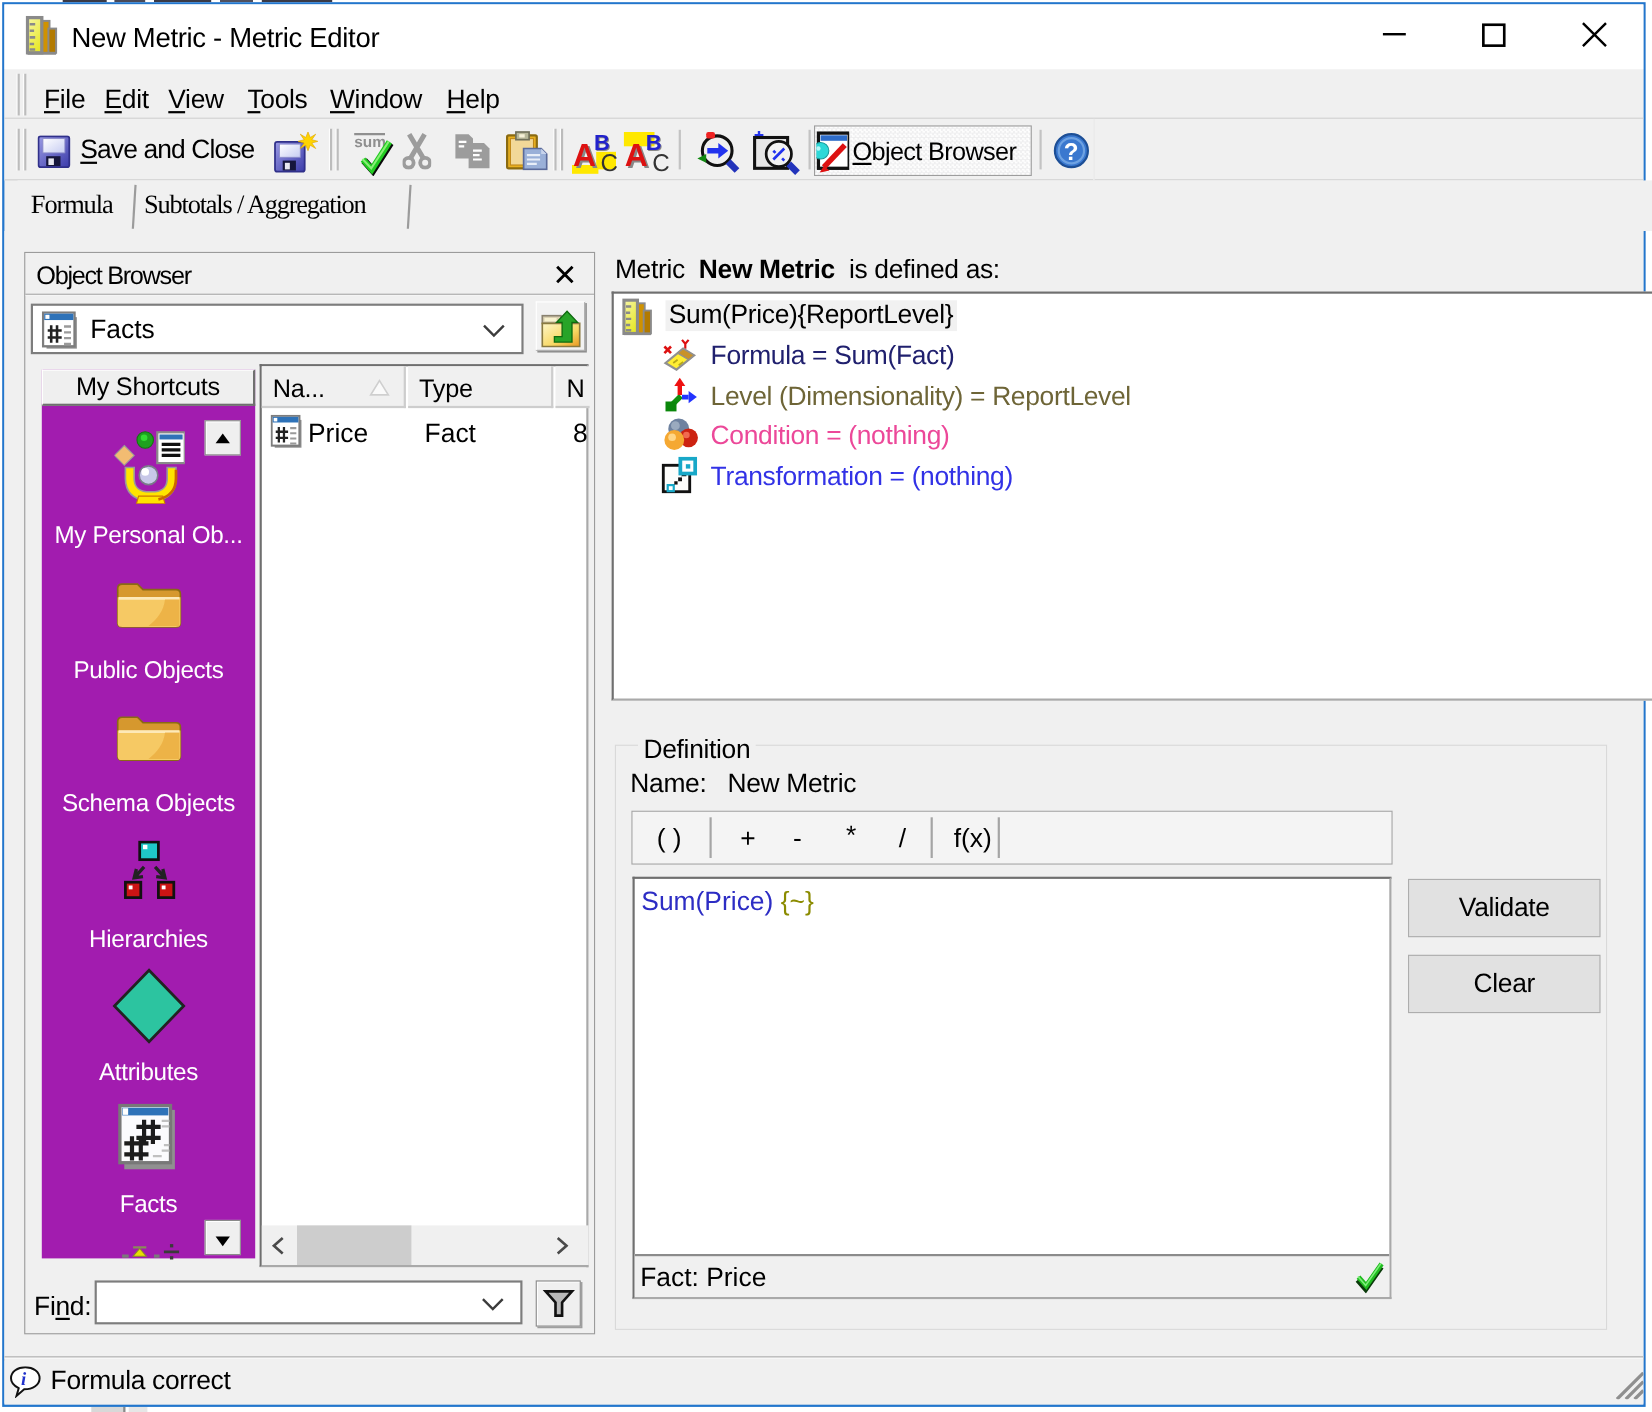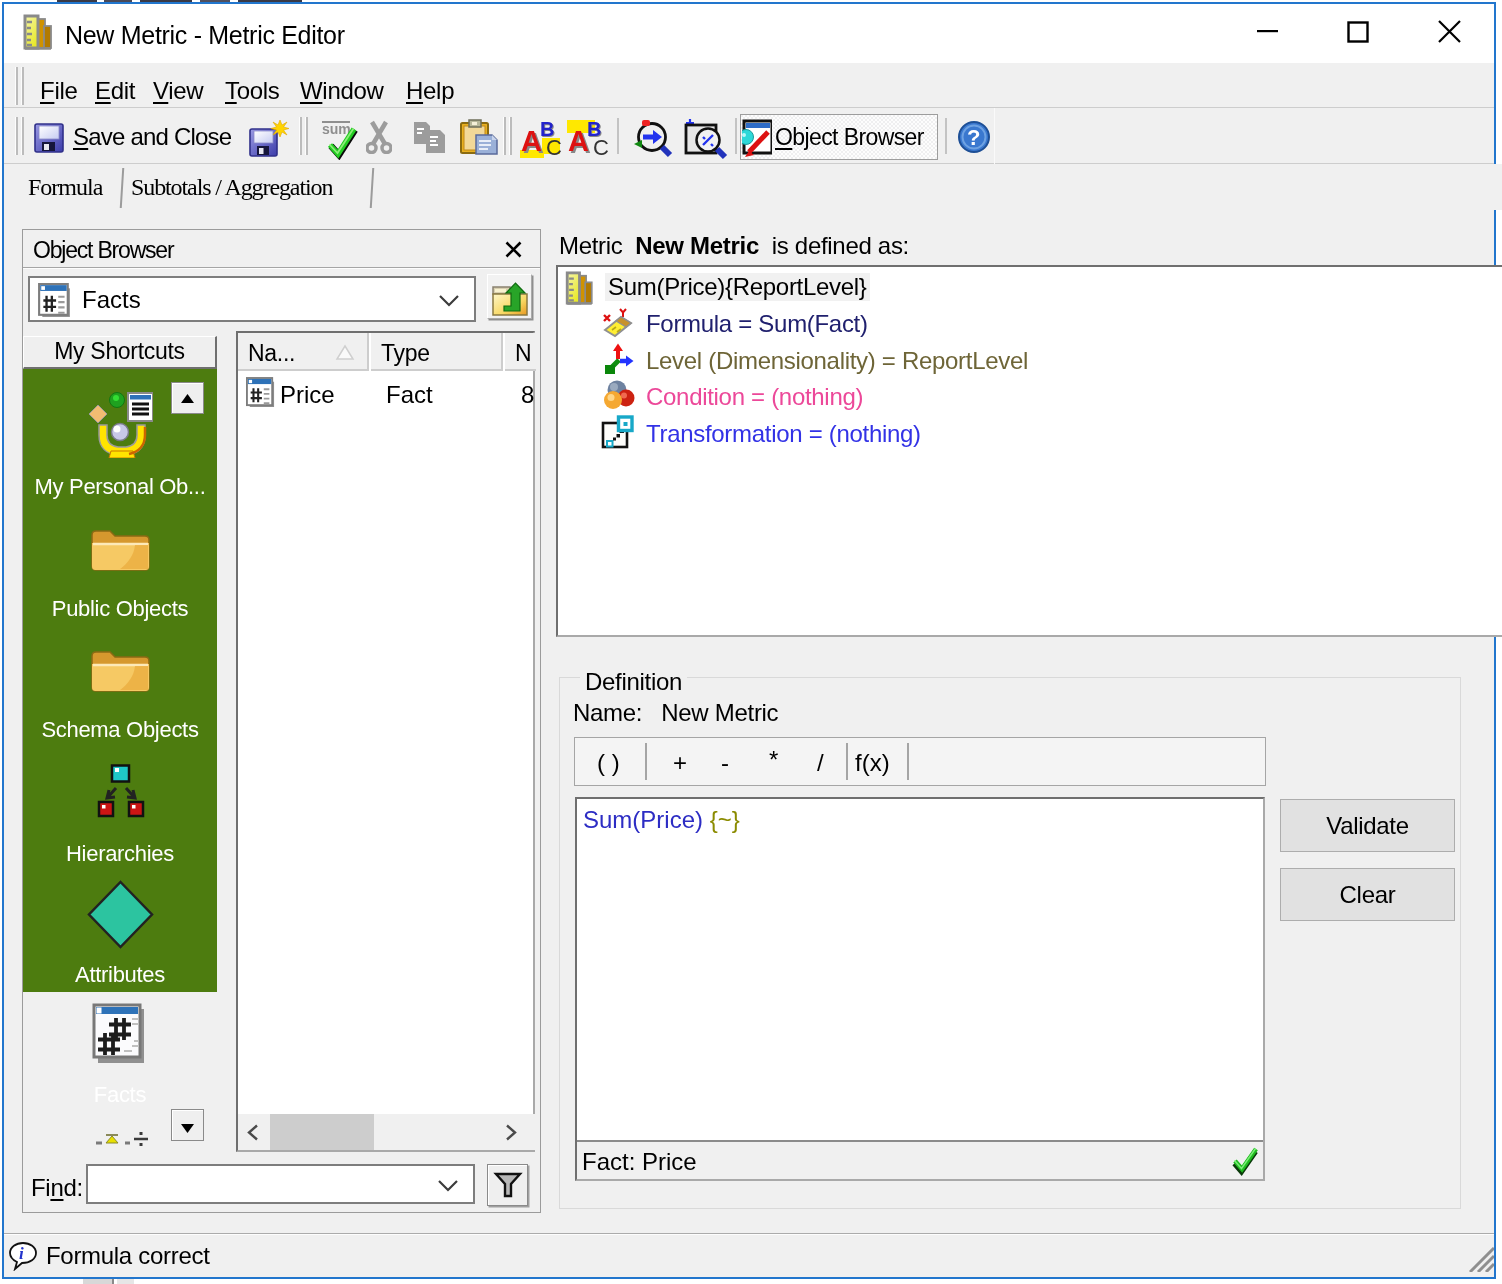--- a/index.html
+++ b/index.html
@@ -25,21 +25,21 @@
 #tabbar { position:absolute; left:12px; top:160px; width:100%; height:46px; background:#f0f0f0;font-family:Liberation Serif, serif; }
 .tabline { position:absolute; top:4px; width:2px; height:40px; background:#9b9b9b; transform:rotate(3.5deg); }
 .tab { position:absolute; top:10px; letter-spacing:-0.3px; }
 
 #client { position:absolute; left:0; top:206px; width:100%; height:1027px; background:#f0f0f0; border-bottom:3px solid #717171; }
 
 #lpanel { position:absolute; left:18px; top:19px; width:519px; height:984px; border:1px solid #9b9b9b; background:#f0f0f0; }
 #lp-sep { position:absolute; left:0; top:37px; width:100%; height:2px; background:#a5a5a5; border-bottom:1px solid #fdfdfd; }
 #facts-combo { position:absolute; left:5px; top:46px; width:448px; height:46px; background:#fff; border:2px solid #7d7d7d; }
 #folder-btn { position:absolute; left:464px; top:44px; width:45px; height:45px; background:#f2f2f2; border:1px solid #aaa; border-top-color:#fff; border-left-color:#fff; box-shadow:1.5px 1.5px 0 #8f8f8f; }
-#shortcut-col { position:absolute; left:0; top:106px; width:194px; height:656px; background:#4d7c0f; }
+#shortcut-col { position:absolute; left:15px; top:106px; width:194px; height:808px; background:#a21caf; }
 #ms-head { position:absolute; left:0px; top:0px; width:194px; height:33px; background:#efefef; border-right:2px solid #6f6f6f; border-bottom:2px solid #6f6f6f; border-top:1px solid #fff; border-left:1px solid #fff; text-align:center; font-size:23px; line-height:29px; letter-spacing:-0.3px; }
 .sc-label { position:absolute; width:194px; text-align:center; font-size:22px; color:#ffffff; white-space:nowrap; letter-spacing:-0.3px; }
 .scrollbtn { position:absolute; width:33px; height:32px; background:#efefef; border:1px solid #8a8a8a; box-shadow:inset 1px 1px 0 #ffffff; text-align:center; }
 .scrollbtn svg { display:block; margin:10px auto 0; }
 
 #listview { position:absolute; left:213px; top:101px; width:299px; height:821px; background:#ffffff; border-top:2px solid #6f6f6f; border-left:2px solid #6f6f6f; border-right:2px solid #a9a9a9; border-bottom:2px solid #a9a9a9; }
 .lv-colh { position:absolute; top:0; height:38px; background:#f0f0f0; border-right:2px solid #cdcdcd; border-bottom:2px solid #cdcdcd; font-size:23px; }
 .lv-colh span { position:absolute; top:7px; left:10px; letter-spacing:-0.3px; }
 #lv-hsb { position:absolute; left:0px; bottom:0px; width:297px; height:36px; background:#f0f0f0; }
 #lv-thumb { position:absolute; left:32px; top:0px; width:104px; height:36px; background:#cdcdcd; }
@@ -462,21 +462,21 @@
         <div class="abs" style="left:20px;top:-10px;background:#f0f0f0;padding:0 5px;letter-spacing:-0.3px;">Definition</div>
         <div class="abs" style="left:13px;top:21px;letter-spacing:-0.3px;">Name:&nbsp;&nbsp; New Metric</div>
         <div id="opstrip">
           <div class="opch" style="left:22px;">( )</div>
           <div class="opsep" style="left:70px;"></div>
           <div class="opch" style="left:98px;">+</div>
           <div class="opch" style="left:146px;">-</div>
           <div class="opch" style="left:194px;top:8px;">*</div>
           <div class="opch" style="left:242px;">/</div>
           <div class="opsep" style="left:271px;"></div>
-          <div class="opch" style="left:280px;">f(x)</div>
+          <div class="opch" style="left:292px;">f(x)</div>
           <div class="opsep" style="left:332px;"></div>
         </div>
         <div id="formula-box">
           <div class="abs" style="left:6px;top:7px;color:#2d2dc4;">Sum(Price) <span style="color:#8b8b00;">{~}</span></div>
           <div id="factprice">
             <span class="abs" style="left:5px;top:6px;">Fact: Price</span>
             <div class="abs" id="ic-check" style="left:653px;top:4px;"><svg width="30" height="30" viewBox="0 0 30 30">
 <path d="M6 16 L13 24 L27 4" stroke="#0a3a0a" stroke-width="5.5" fill="none" transform="translate(-1.5,1.5)"></path>
 <path d="M5 15 L12 23 L26 3" stroke="#1fbb1f" stroke-width="4.5" fill="none"></path>
 <path d="M4.5 14.5 L11.5 22.5 L25.5 2.5" stroke="#7aee77" stroke-width="1.5" fill="none"></path>

